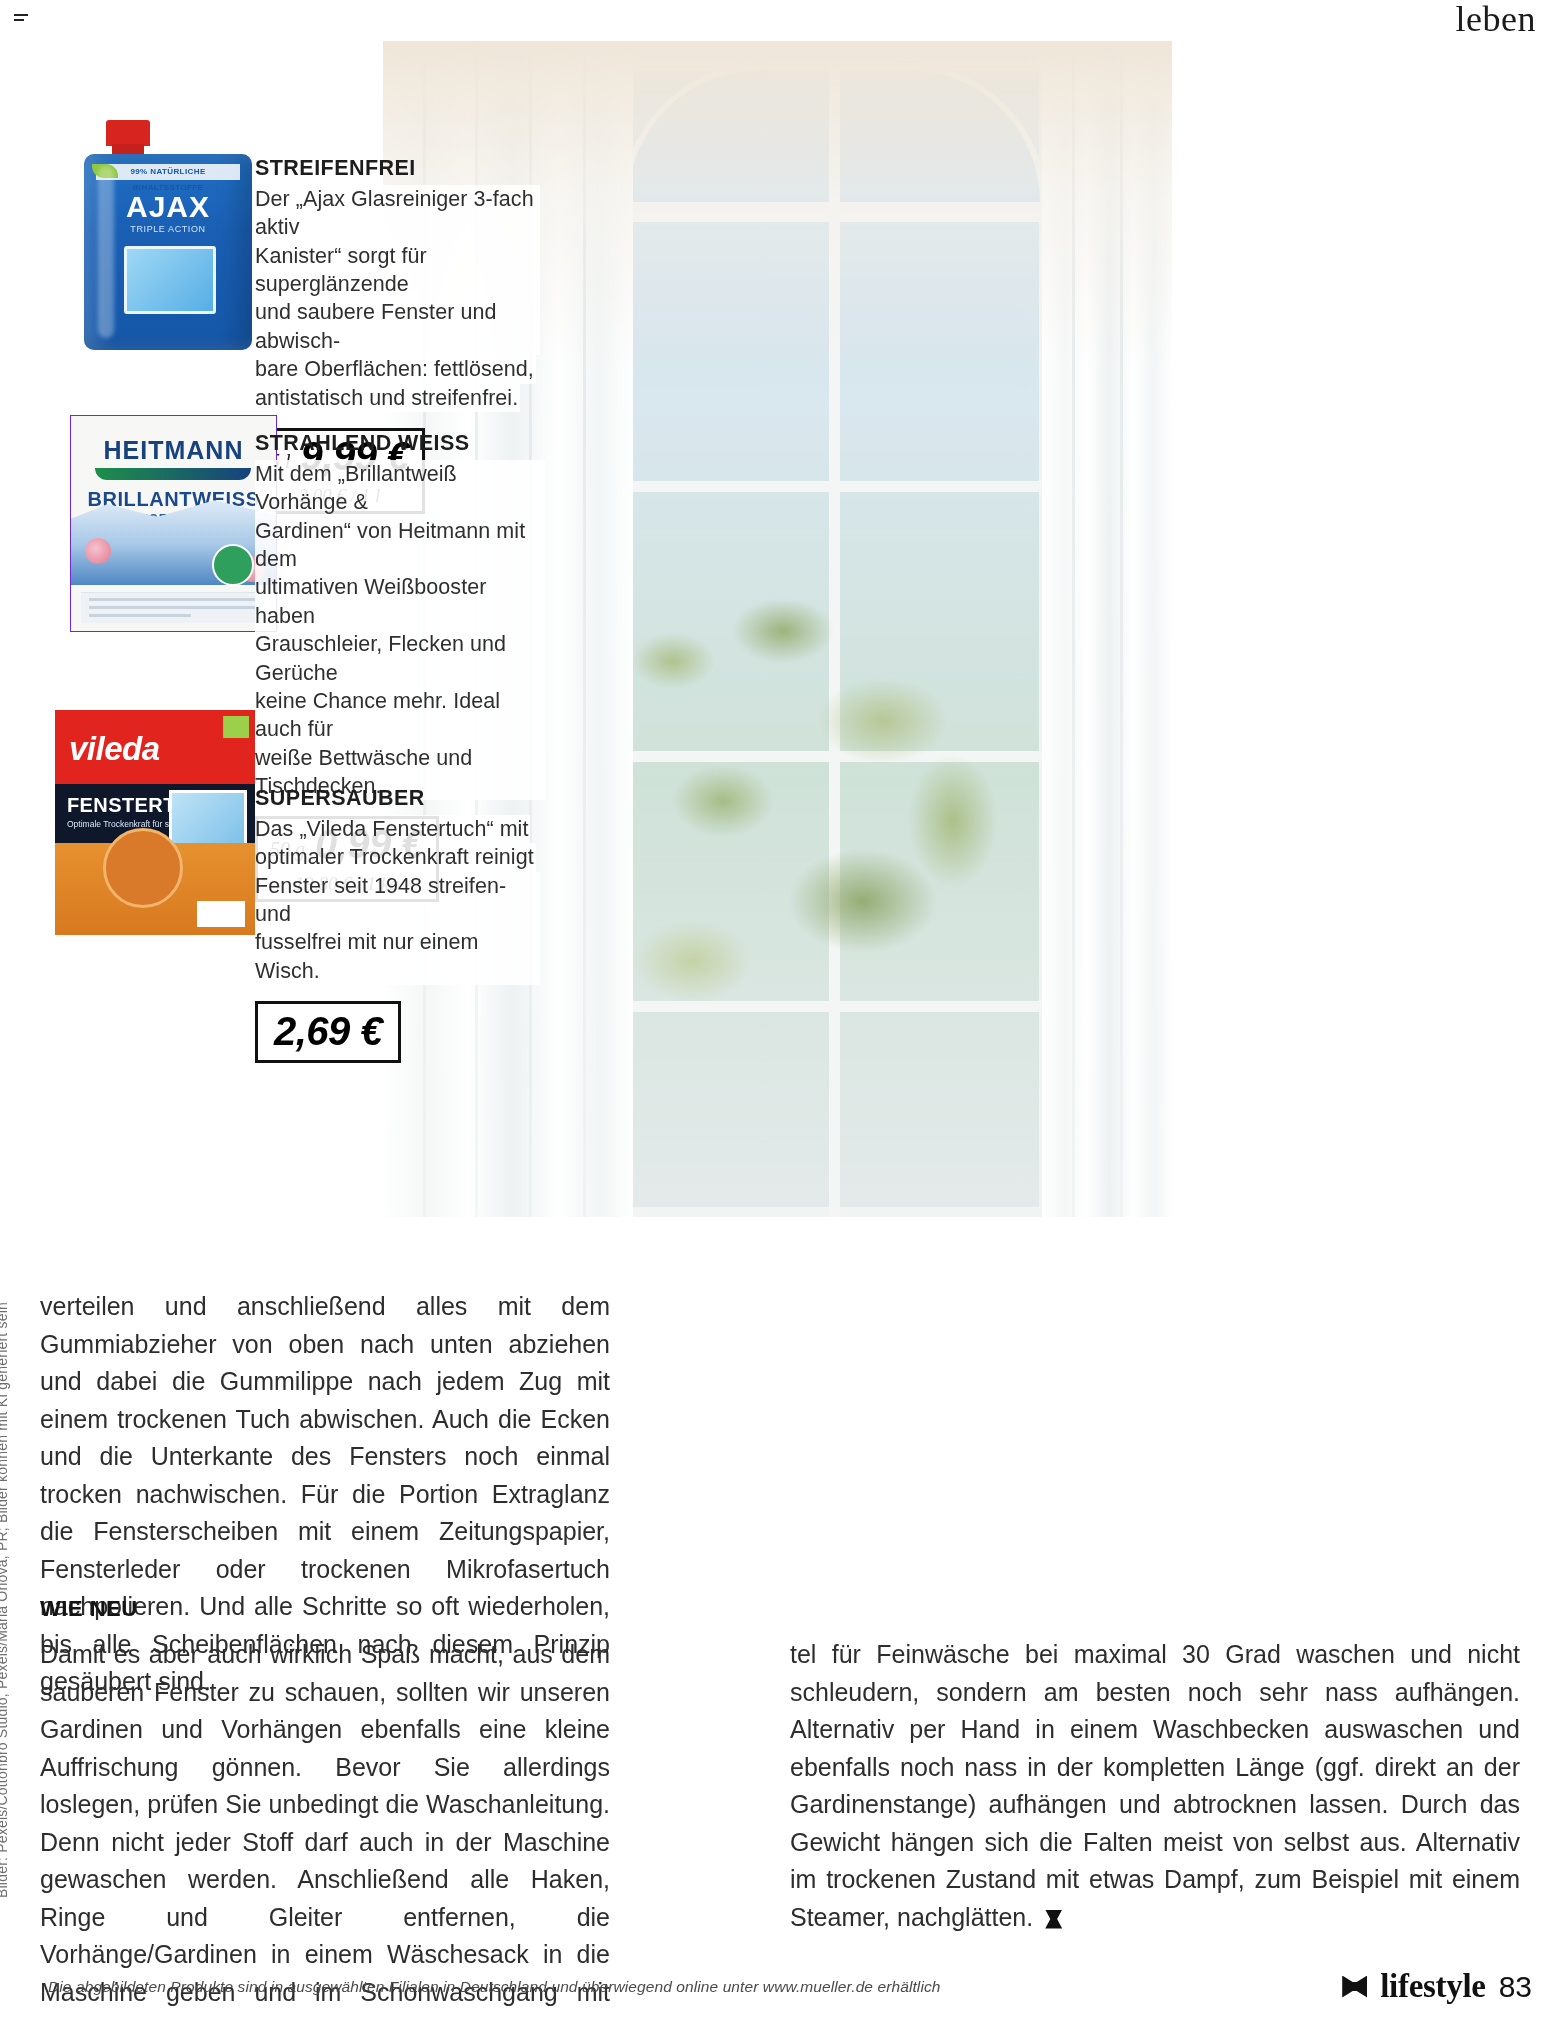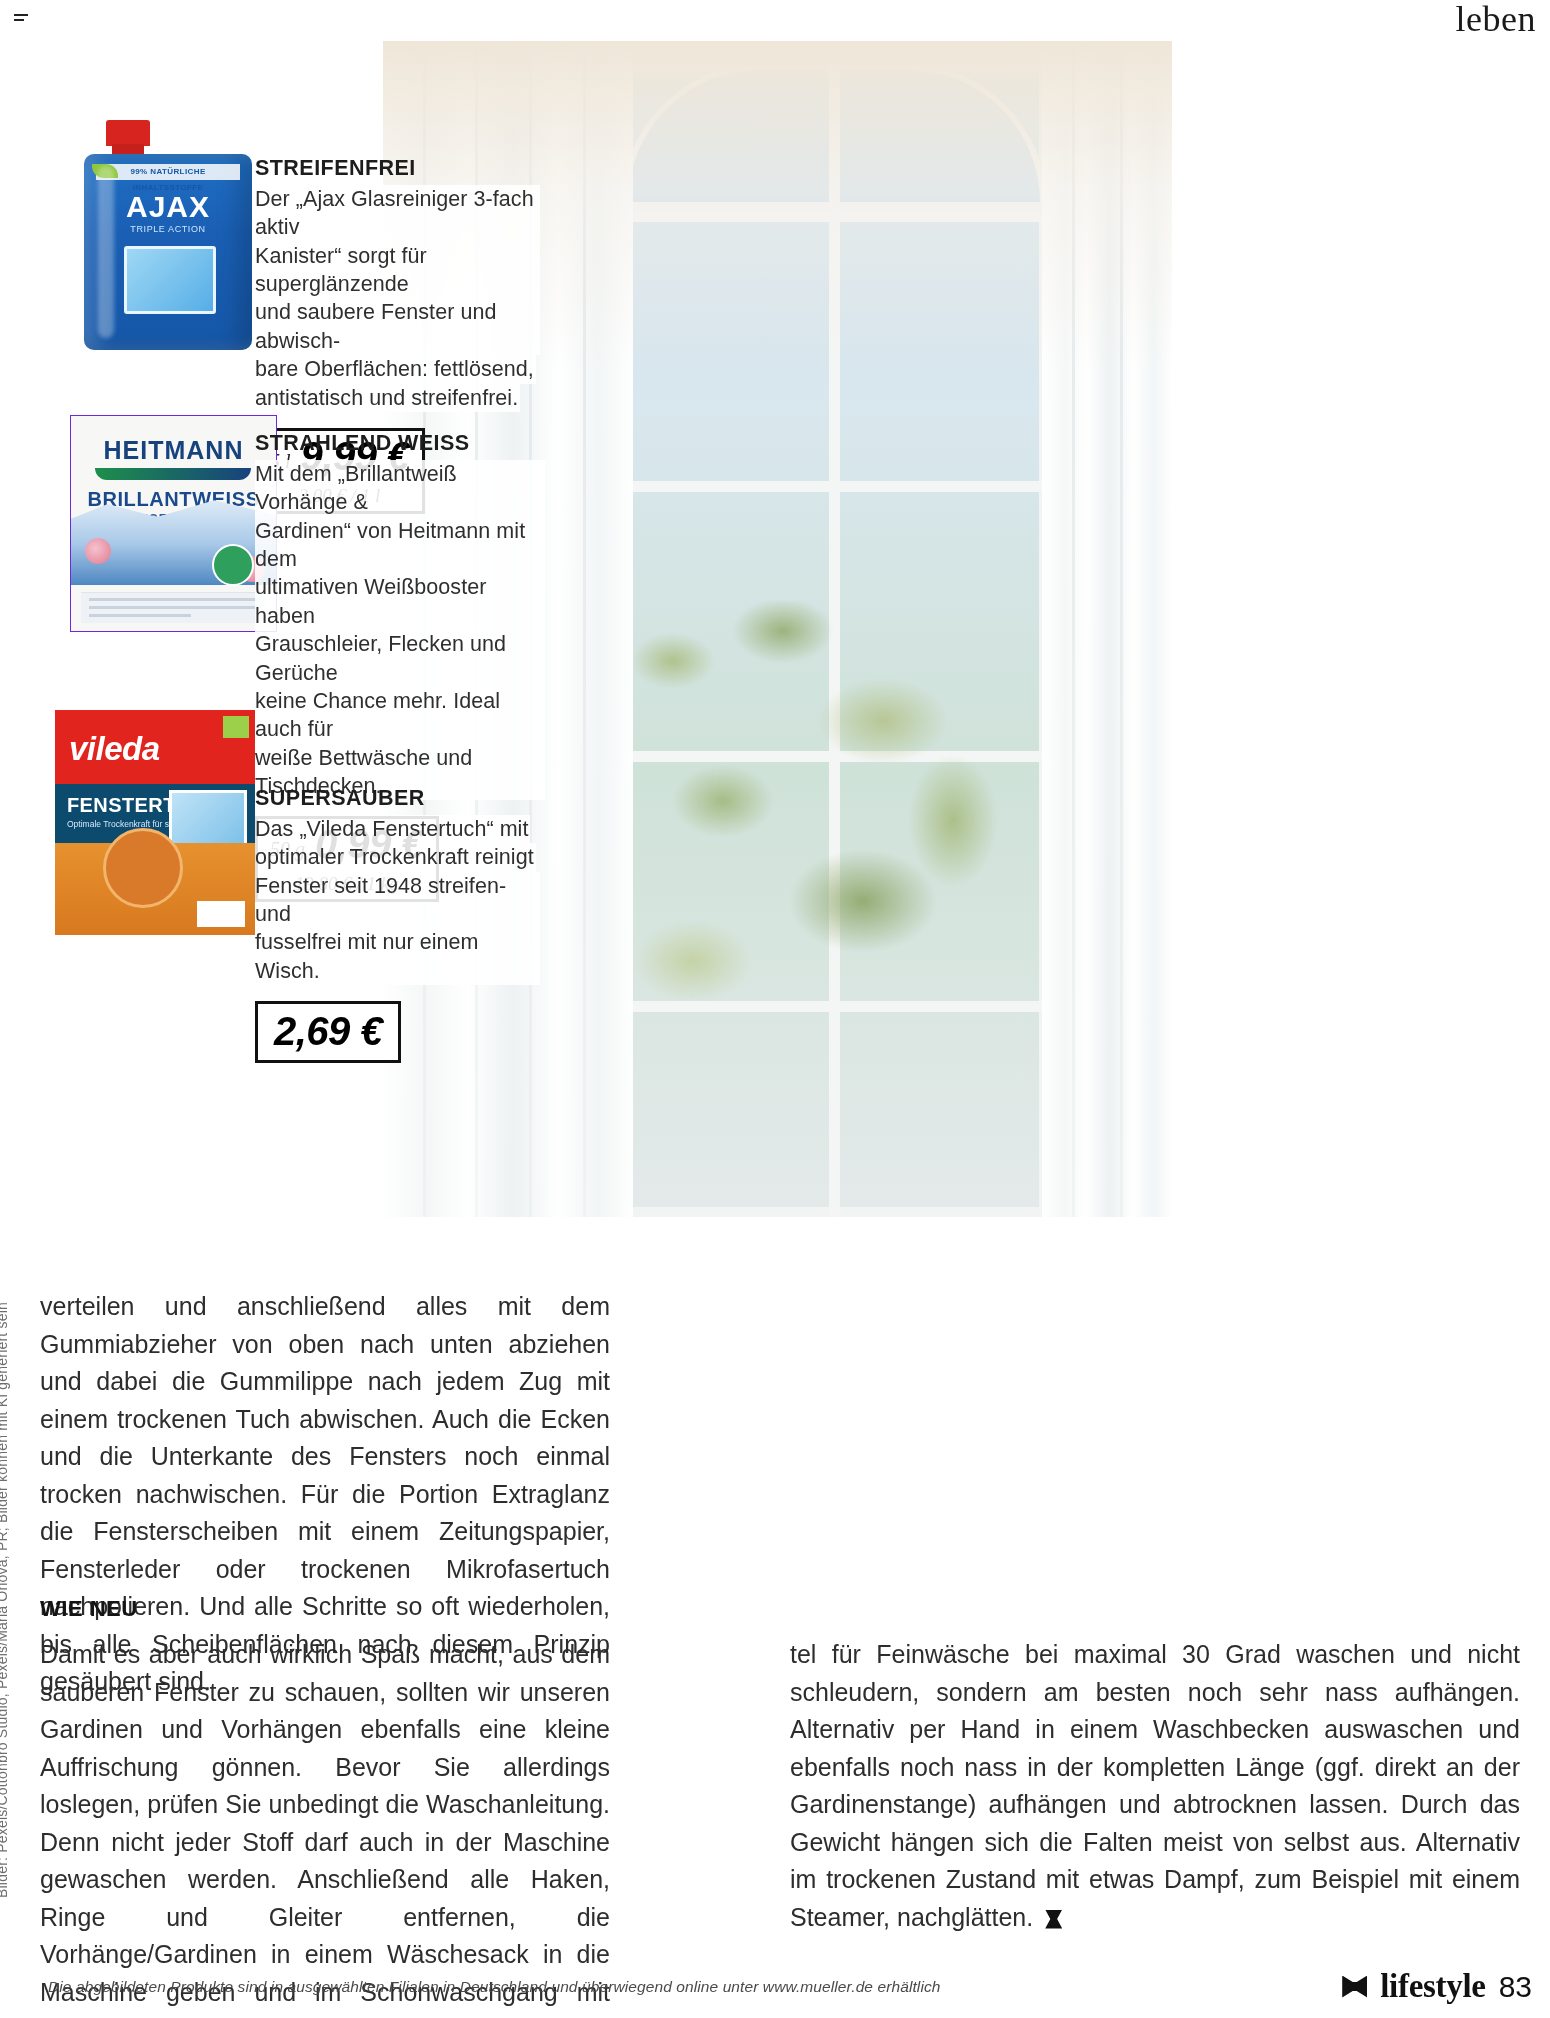--- a/index.html
+++ b/index.html
@@ -153,21 +153,21 @@
   .heit .t3{position:absolute;left:0;right:0;top:113px;text-align:center;font-size:8px;color:#6d87ab;letter-spacing:.3px;}
   .heit .wave{position:absolute;left:0;right:0;bottom:46px;height:92px;background:linear-gradient(180deg,#e8f1fa 0%,#a9c9e8 55%,#4f87c2 100%);clip-path:polygon(0 28%,18% 12%,42% 26%,70% 8%,100% 24%,100% 100%,0 100%);}
   .heit .flower{position:absolute;width:26px;height:26px;border-radius:50%;background:radial-gradient(circle at 40% 40%,#f6c2cf,#e0798f);}
   .heit .f1{left:14px;top:122px;}
   .heit .f2{left:168px;top:140px;}
   .heit .badge{position:absolute;right:22px;top:128px;width:38px;height:38px;border-radius:50%;background:#2f9f5e;border:2px solid #fff;}
   .heit .foot{position:absolute;left:10px;right:10px;bottom:8px;height:30px;background:#eef2f6;border-top:1px solid #dfe5eb;}
   .heit .foot i{display:block;height:3px;background:#c9d3dd;margin:5px 8px;}
 
   
-  .vil{width:200px;height:225px;position:relative;overflow:hidden;background:#0c4a6e;}
+  .vil{width:200px;height:225px;position:relative;overflow:hidden;background:#0f172a;}
   .vil .topband{position:absolute;left:0;right:0;top:0;height:74px;background:#e2241f;}
   .vil .logo{
     position:absolute;left:14px;top:20px;
     font-weight:bold;font-style:italic;font-size:33px;color:#ffffff;letter-spacing:-.5px;
   }
   .vil .pname{position:absolute;left:12px;top:84px;font-weight:bold;font-size:20px;color:#fff;letter-spacing:.4px;}
   .vil .psub{position:absolute;left:12px;top:108px;font-size:8.5px;color:#d7e9fb;line-height:1.5;}
   .vil .cloth{
     position:absolute;left:0;right:0;bottom:0;height:92px;
     background:linear-gradient(180deg,#e6912f 0%,#d8791f 100%);

